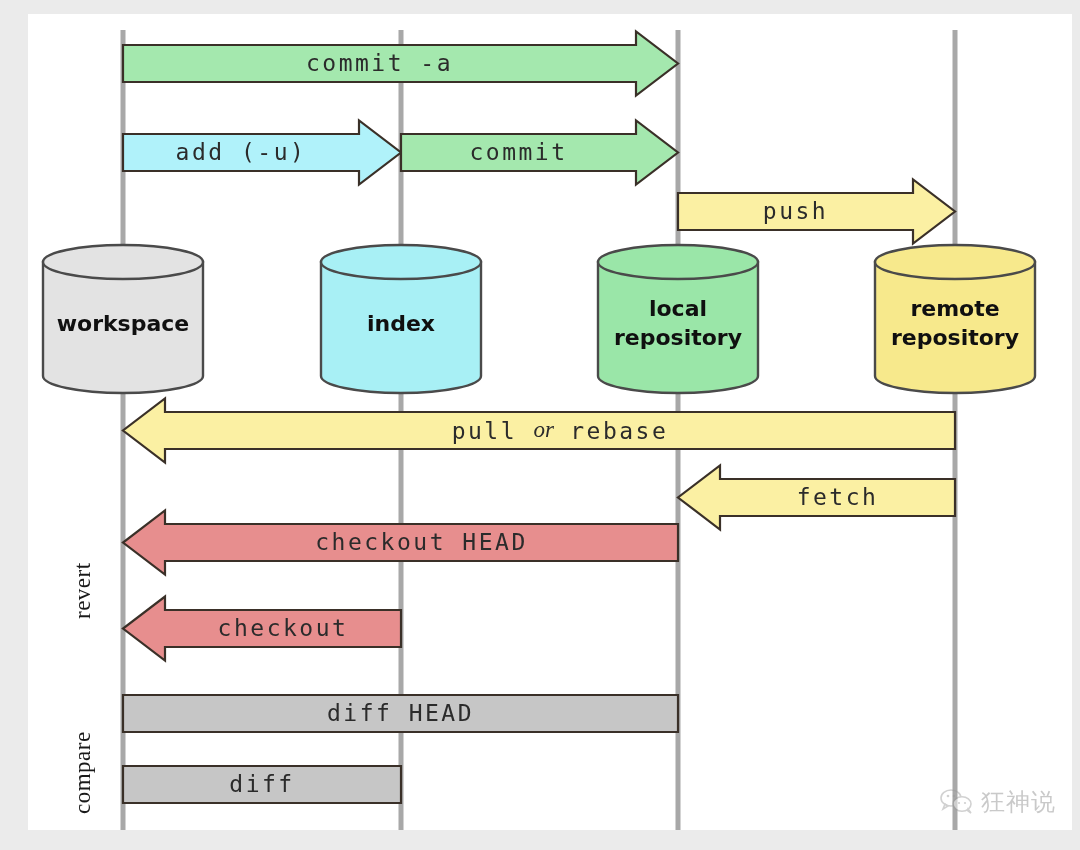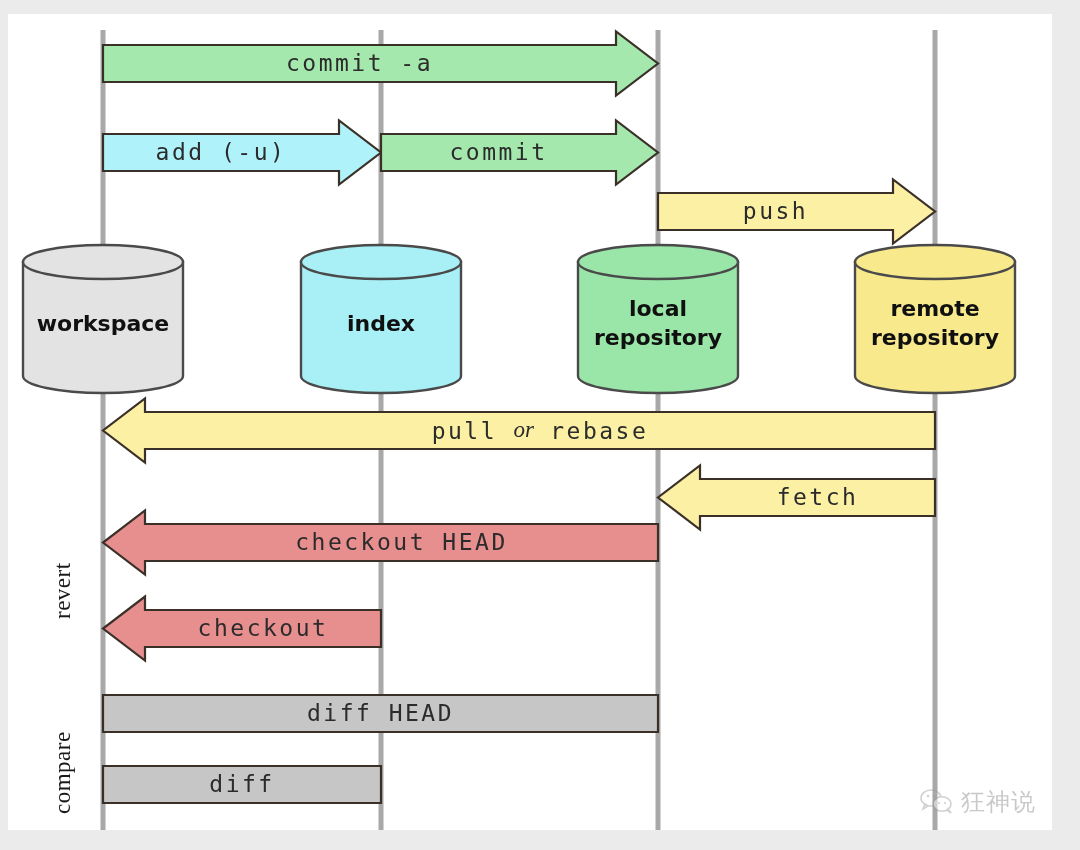--- a/index.html
+++ b/index.html
@@ -10,21 +10,21 @@
   }
   #root {
     position: relative;
     width: 1080px;
     height: 850px;
     background: #ebebeb;
     overflow: hidden;
   }
   #canvas {
     position: absolute;
-    left: 8px;
+    left: 28px;
     top: 14px;
     width: 1044px;
     height: 816px;
     background: #ffffff;
     overflow: hidden;
   }
   #svg-layer {
     position: absolute;
     left: 0;
     top: 0;

